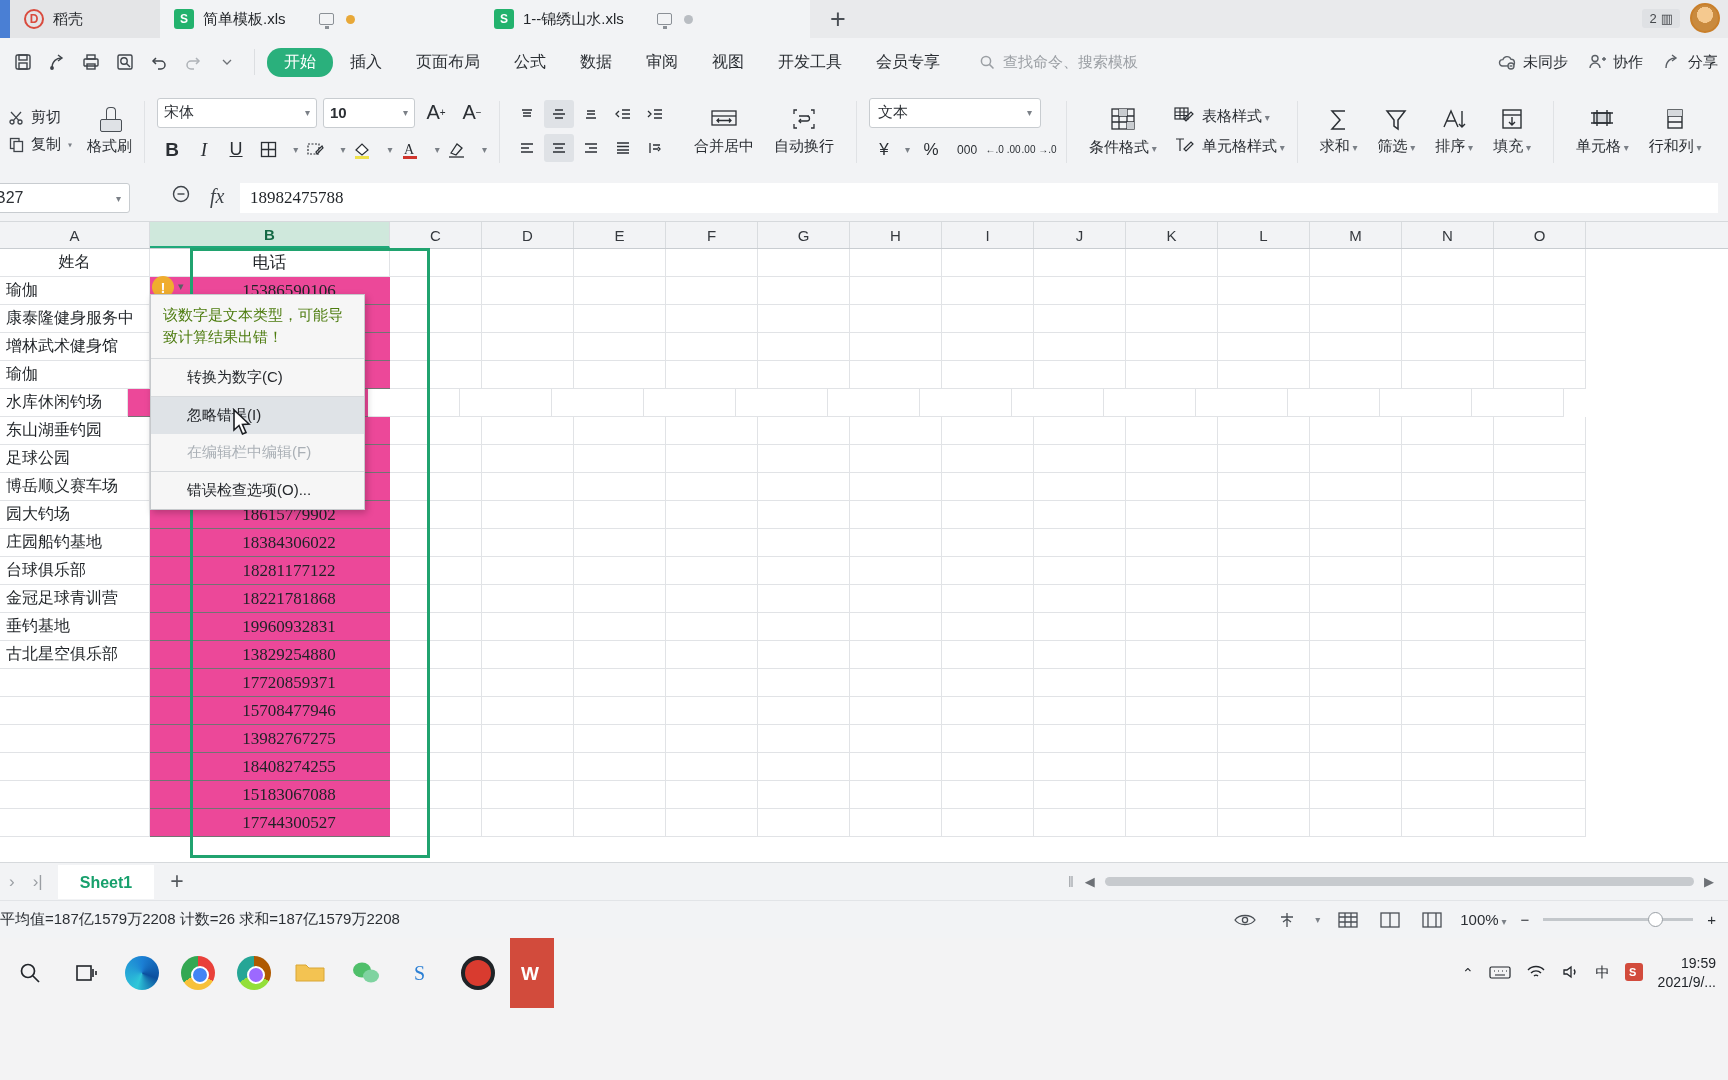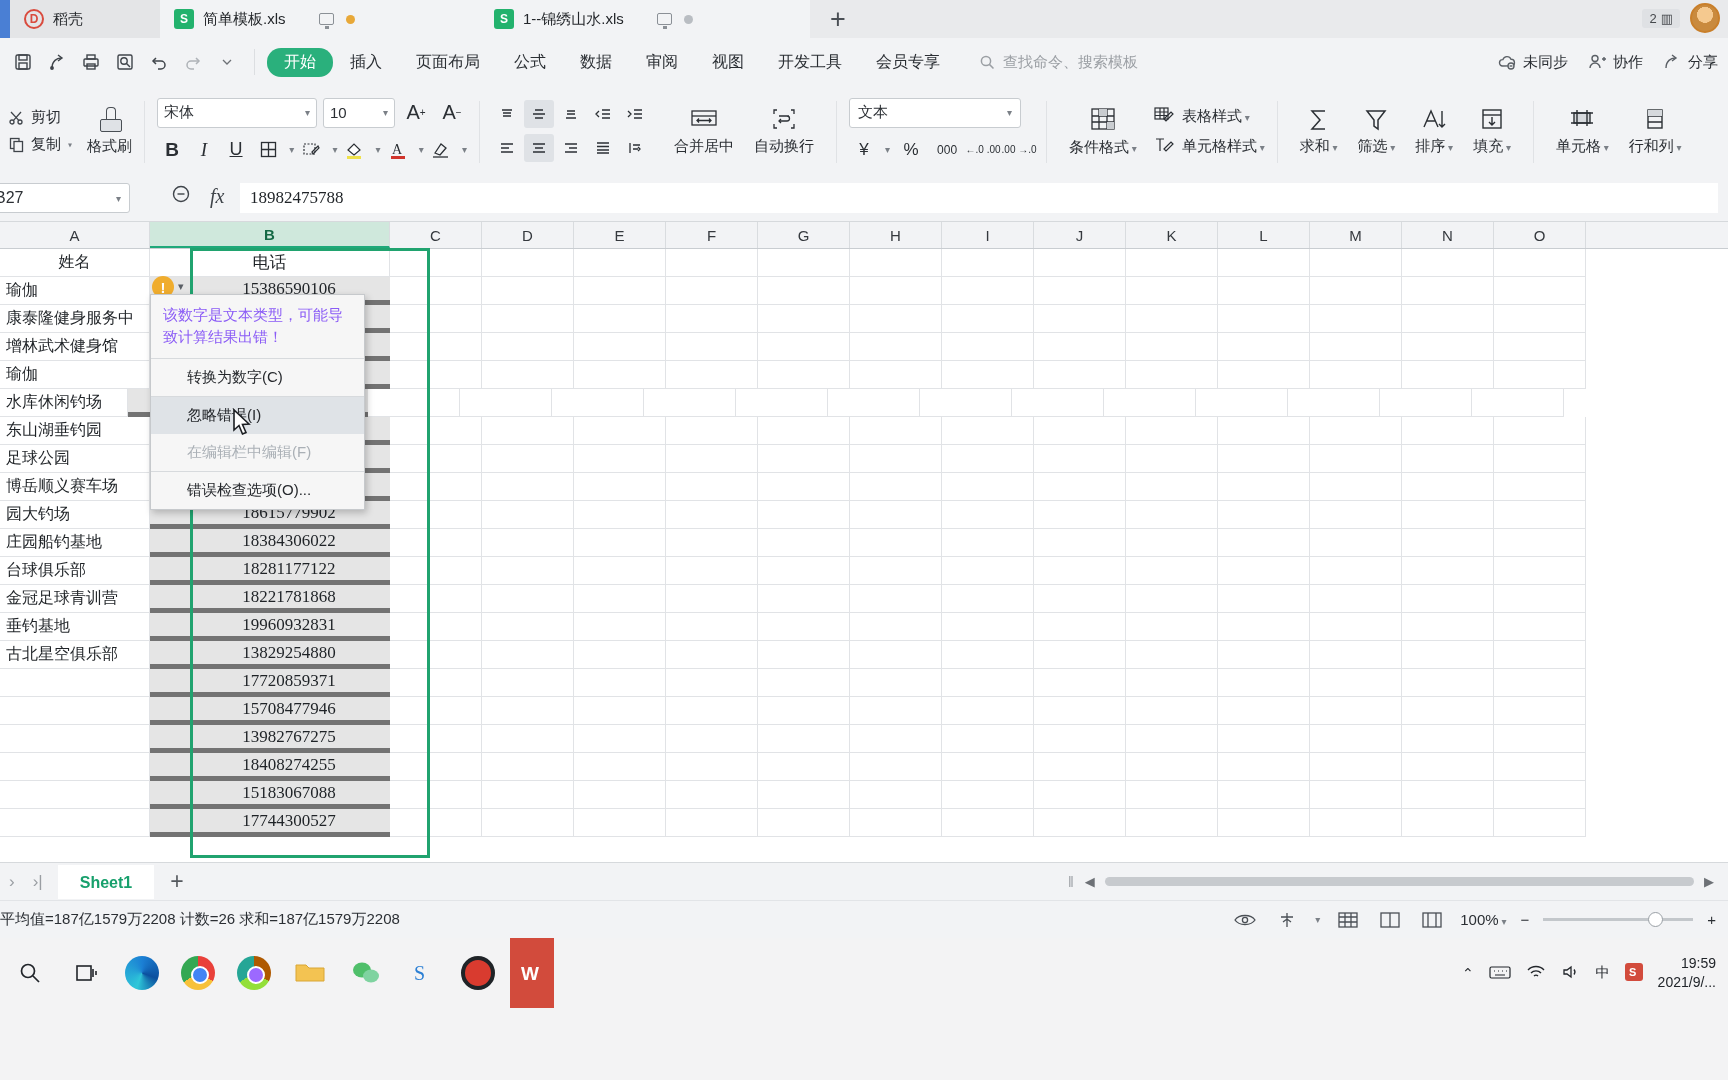--- a/index.html
+++ b/index.html
@@ -100,21 +100,21 @@
     content:""; position:absolute; left:1px; top:12px; width:20px; height:11px;
     border:1.6px solid #4a4f55; background:#dfe2e6; border-radius: 2px;
   }
   .font-col { display: flex; flex-direction: column; gap: 7px; justify-content: center; }
   .font-row1 { display: flex; align-items: center; gap: 6px; }
   .font-name-inp, .font-size-inp {
     height: 30px; border: 1px solid #c8ccd0; background: #fff; border-radius: 3px;
     display: flex; align-items: center; padding: 0 6px; font-size: 15px; color: #2b2f34;
   }
   .font-name-inp { width: 160px; }
-  .font-size-inp { width: 72px; }
+  .font-size-inp { width: 92px; font-weight: bold; }
   .caret-sm { margin-left: auto; color: #7b8087; font-size: 10px; }
   .ic-btn { width: 30px; height: 30px; display:flex; align-items:center; justify-content:center;
             color:#2b2f34; font-size: 17px; }
   .ic-btn.big { font-size: 20px; }
   .font-row2 { display: flex; align-items: center; gap: 2px; }
   .align-col { display: flex; flex-direction: column; gap: 6px; justify-content: center; }
   .align-row { display: flex; align-items: center; gap: 2px; }
   .alg { width: 30px; height: 28px; display:flex; align-items:center; justify-content:center; border-radius: 3px; }
   .alg.sel { background: #dfe2e6; }
   .stackbtn { display:flex; flex-direction:column; align-items:center; gap:4px; font-size:15px; color:#2b2f34; padding: 0 10px;}
@@ -156,41 +156,41 @@
   .rows { position: relative; }
   .grow { display: flex; height: 28px; }
   .gc {
     border-right: 1px solid #e1e3e6; border-bottom: 1px solid #e1e3e6;
     font-size: 16px; color: #1f2327; display:flex; align-items:center;
     padding: 0 6px; overflow: hidden; white-space: nowrap;
   }
   .gc.colA { justify-content: flex-start; font-family:"Liberation Sans", sans-serif; }
   .gc.colB { justify-content: center; font-family:"Liberation Serif", serif; font-size: 17px; }
   .gc.hdr { justify-content: center; }
-  .gc.selB { background: #e5e5e5; border-bottom: 5px solid #737373; border-right: none; padding-left: 44px; }
+  .gc.selB { background: #ec4899; border-bottom: 1px solid #737373; border-right: none; padding-left: 44px; }
   .gc.selB::before {
     content:""; position: absolute; left: 0; top: 0; width: 0; height: 0;
   }
   .selection-border {
     position: absolute; border: 3px solid #20a36f; pointer-events: none;
   }
 
   
   .errbadge {
     position: absolute; width: 22px; height: 22px; border-radius: 50%;
     background: #f0ad2e; color: #fff; font-weight: bold; font-size: 15px;
     display: flex; align-items: center; justify-content: center;
   }
   .errcaret { position: absolute; color: #5a5f65; font-size: 11px; }
   .ctxmenu {
     position: absolute; background: #f6f6f6; border: 1px solid #c6c9cc;
     box-shadow: 2px 3px 7px rgba(0,0,0,.22); width: 215px;
   }
   .ctx-note {
-    padding: 9px 12px 10px 12px; font-size: 15px; color: #8b5cf6; line-height: 1.45;
+    padding: 9px 12px 10px 12px; font-size: 15px; color: #4d7c0f; line-height: 1.45;
     background: #f6f6f6;
   }
   .ctx-div { height: 1px; background: #d7dadd; margin: 0; }
   .ctx-item { padding: 9px 12px 9px 36px; font-size: 15px; color: #26292d; background:#f6f6f6; }
   .ctx-item.hover { background: #dfe3e7; }
   .ctx-item.disabled { color: #aab0b6; }
   .cursor-arrow {
     position: absolute; width: 0; height: 0; pointer-events: none;
   }
 

